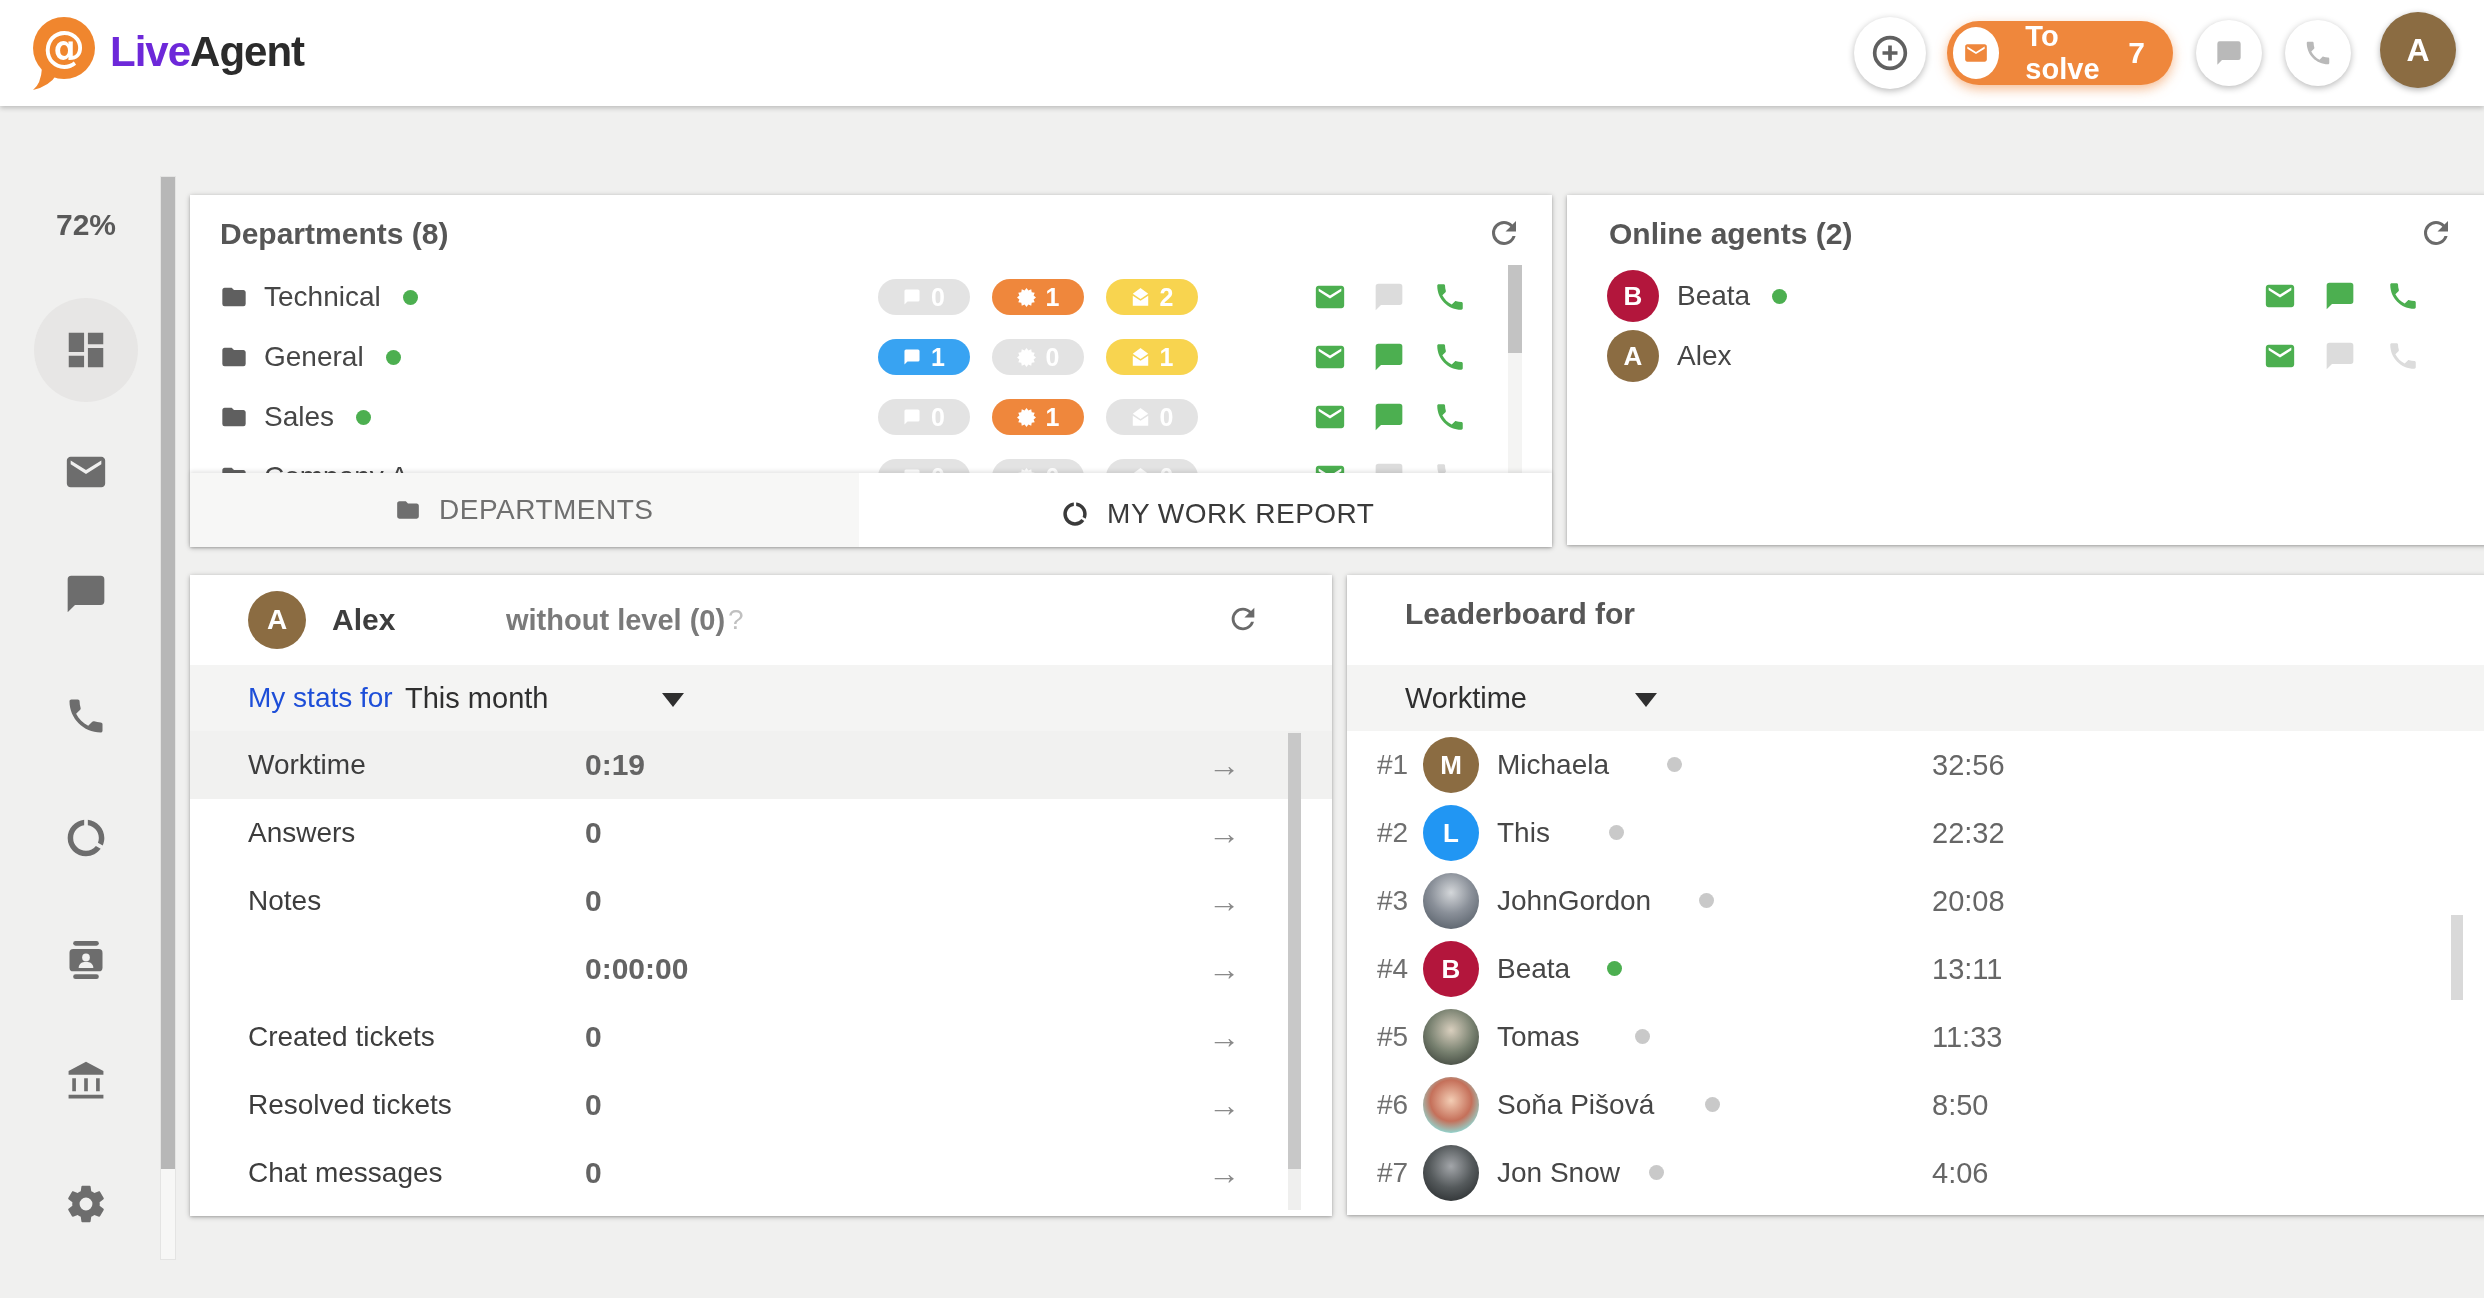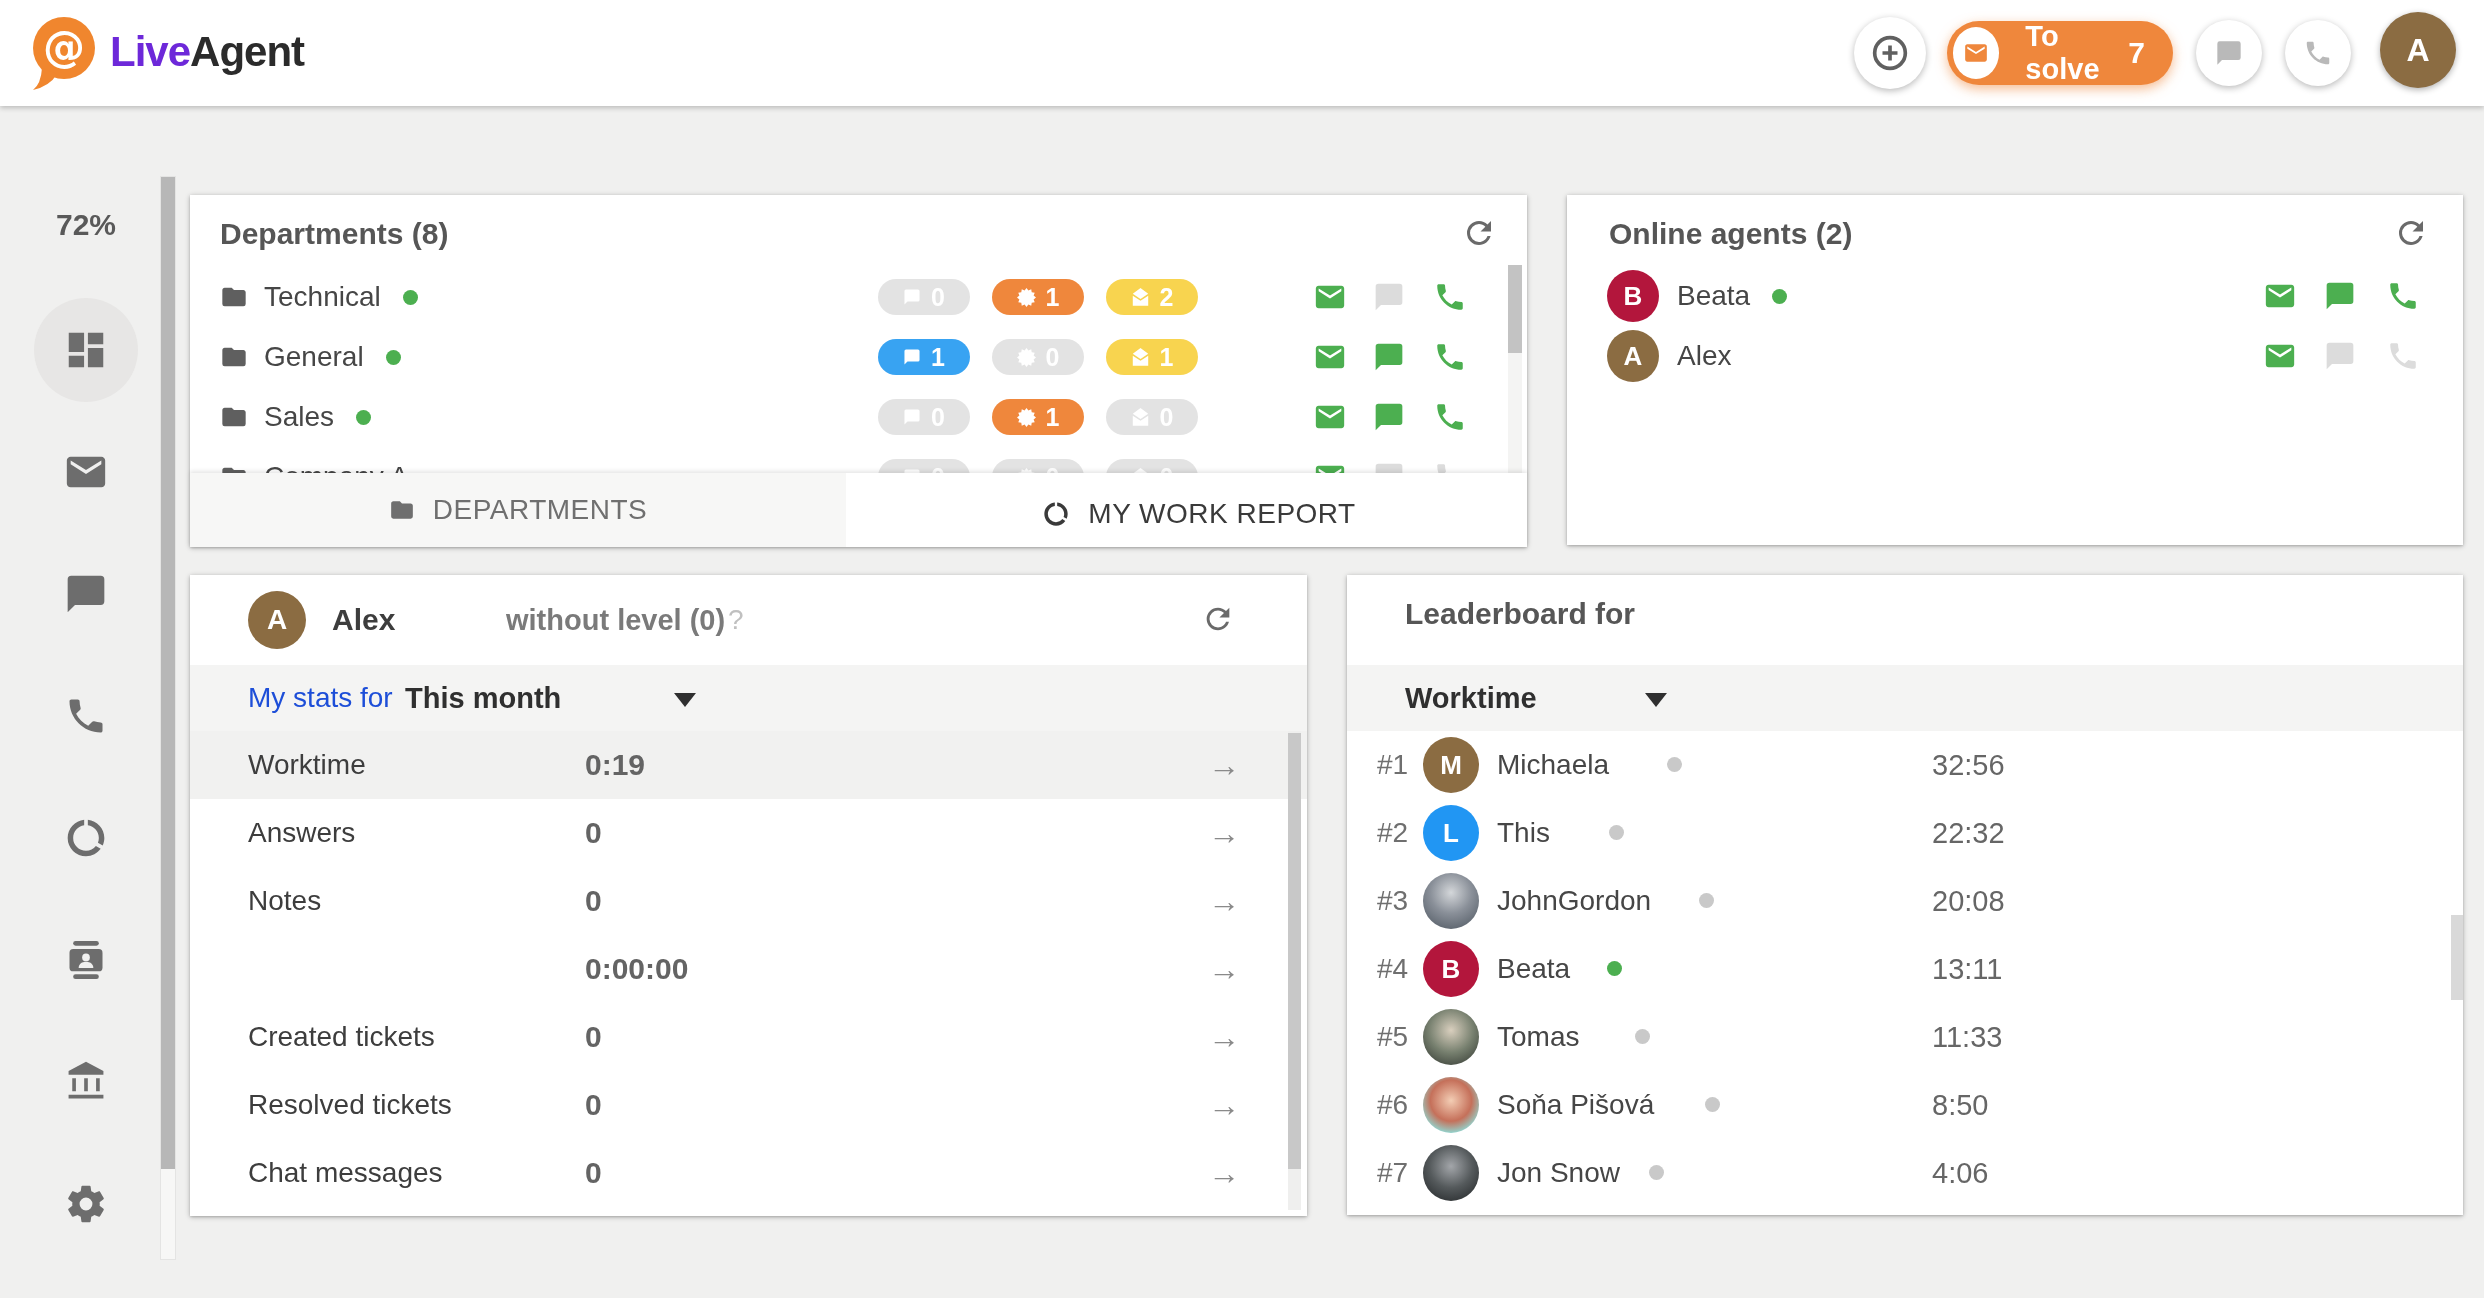--- a/index.html
+++ b/index.html
@@ -36,21 +36,21 @@
   
   .side-item{position:absolute;left:86px;transform:translate(-50%,-50%);color:#6d6d6d;cursor:pointer;}
   .side-load{top:225px;font-size:30px;font-weight:bold;color:#595959;cursor:default;}
   .side-active{width:104px;height:104px;border-radius:50%;background:#e7e6e5;
                display:flex;align-items:center;justify-content:center;}
   
   .v-scroll{position:absolute;left:160px;top:176px;width:16px;height:1084px;
             background:#f7f7f6;border:1px solid #e4e4e3;box-sizing:border-box;cursor:pointer;}
   .v-scroll .thumb{position:absolute;left:0;top:0;width:100%;height:992px;background:#b7b7b7;}
   
-  .card{position:absolute;background:#fff;box-shadow:0 1px 5px rgba(0,0,0,.28),0 1px 2px rgba(0,0,0,.12);}
+  .card{position:absolute;background:#fff;box-shadow:0 1px 5px rgba(0,0,0,.28),0 1px 2px rgba(0,0,0,.12);padding-left:25px;}
   .card-title{position:absolute;font-size:30px;font-weight:bold;color:#565656;}
   .refresh{position:absolute;color:#6a6a6a;cursor:pointer;}
   .dot{display:inline-block;width:15px;height:15px;border-radius:50%;flex:none;}
   .dot.green{background:#4caf50;}
   .dot.gray{background:#c9c9c9;}
   
   #card-depts{left:190px;top:195px;width:1337px;height:352px;}
   #card-depts .card-title{left:30px;top:22px;}
   #card-depts .refresh{right:30px;top:20px;}
   .dept-rows{position:absolute;left:0;top:70px;width:100%;height:208px;overflow:hidden;}
@@ -91,21 +91,21 @@
   
   #card-stats{left:190px;top:575px;width:1117px;height:641px;}
   .stats-head{position:absolute;left:0;top:0;width:100%;height:90px;}
   .stats-head .avatar{position:absolute;left:58px;top:16px;width:58px;height:58px;font-size:28px;}
   .stats-head .aname{position:absolute;left:142px;top:0;line-height:90px;font-size:30px;font-weight:bold;color:#3d3d3d;}
   .stats-head .level{position:absolute;left:316px;top:0;line-height:90px;font-size:29px;font-weight:bold;color:#7a7a7a;}
   .stats-head .help{position:absolute;left:538px;top:0;line-height:90px;font-size:28px;color:#c0c0c0;cursor:pointer;}
   .stats-head .refresh{right:72px;top:27px;}
   .filter-row{position:absolute;left:0;top:90px;width:100%;height:66px;background:#f4f4f3;}
   .filter-row .flabel{position:absolute;left:58px;top:0;line-height:66px;font-size:28px;color:#1d4ed8;}
-  .filter-sel{position:absolute;top:0;height:66px;line-height:66px;font-size:29px;font-weight:700;color:#2f2f2f;cursor:pointer;}
+  .filter-sel{position:absolute;top:0;height:66px;line-height:66px;font-size:29px;font-weight:400;color:#2f2f2f;cursor:pointer;}
   .caret{display:inline-block;width:0;height:0;border-left:11px solid transparent;border-right:11px solid transparent;
          border-top:14px solid #2f2f2f;vertical-align:middle;margin-left:0;}
   .stat-row{position:absolute;left:0;width:100%;height:68px;cursor:pointer;}
   .stat-row.hl{background:#f1f1f0;}
   .stat-row .slabel{position:absolute;left:58px;top:0;line-height:68px;font-size:28px;color:#3d3d3d;}
   .stat-row .sval{position:absolute;left:395px;top:0;line-height:68px;font-size:30px;font-weight:bold;color:#646464;}
   .stat-row .arr{position:absolute;left:1018px;top:0;line-height:68px;font-size:32px;color:#8a8a8a;}
   .stats-scroll{position:absolute;left:1098px;top:156px;width:13px;height:479px;background:#efefee;}
   .stats-scroll .thumb{position:absolute;left:0;top:2px;width:100%;height:436px;background:#c8c8c8;}
   

